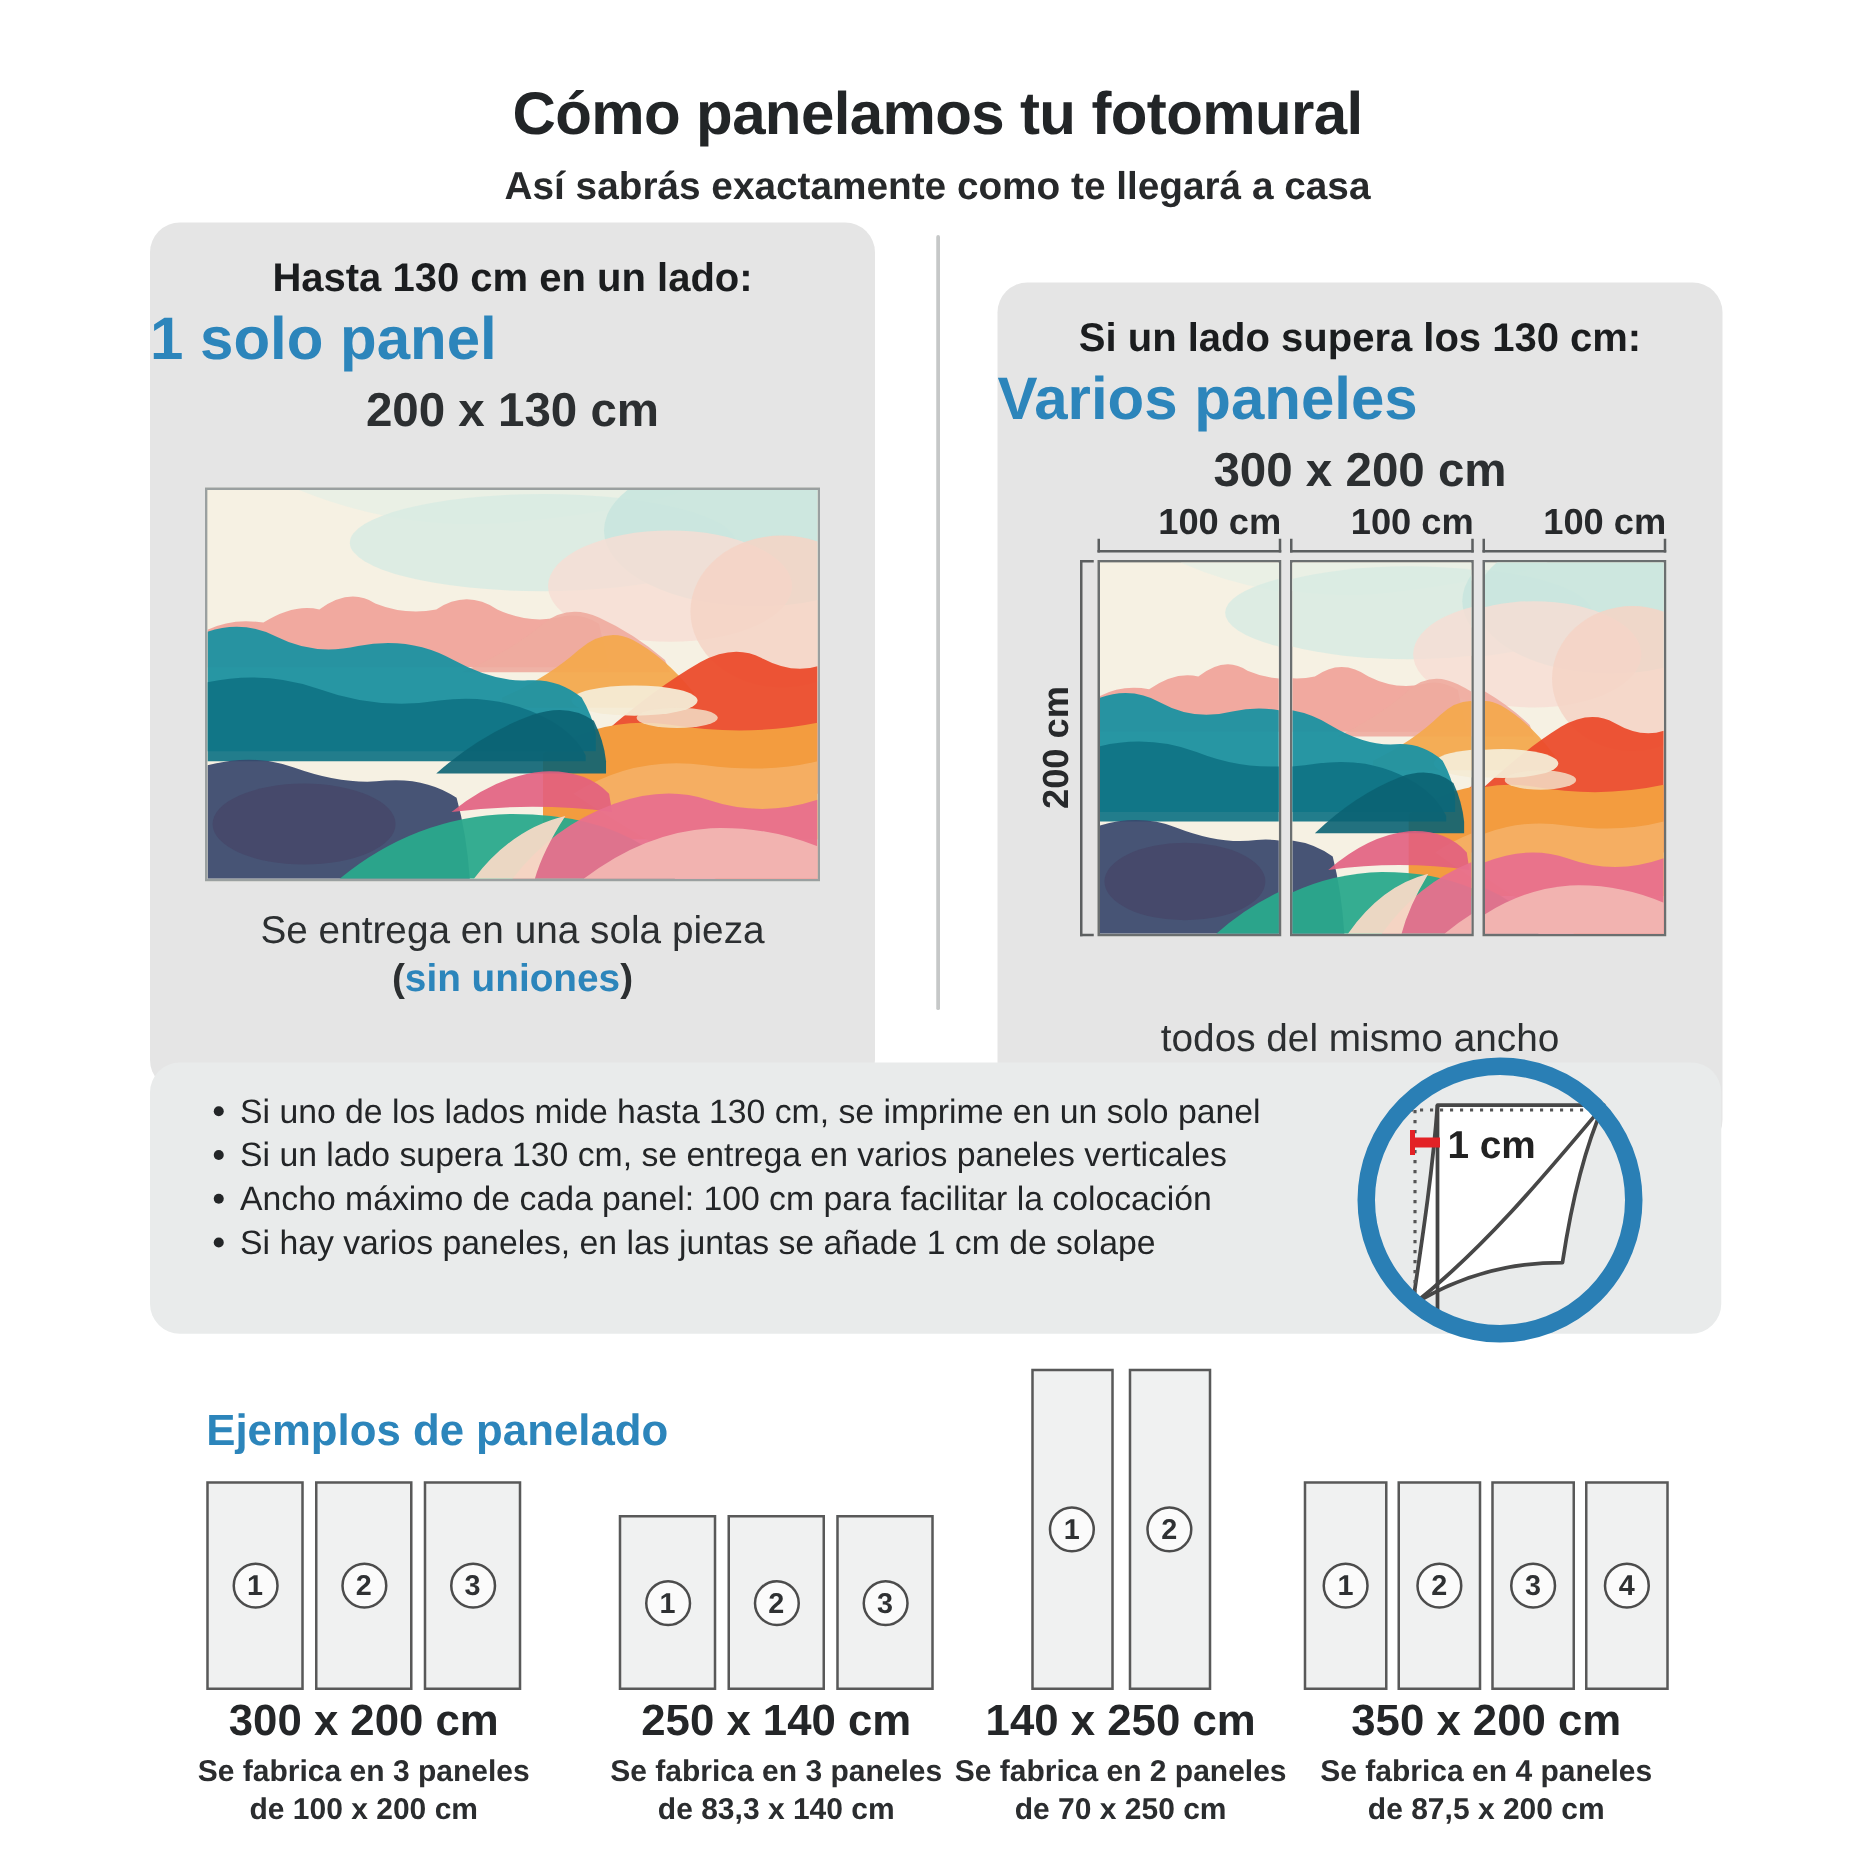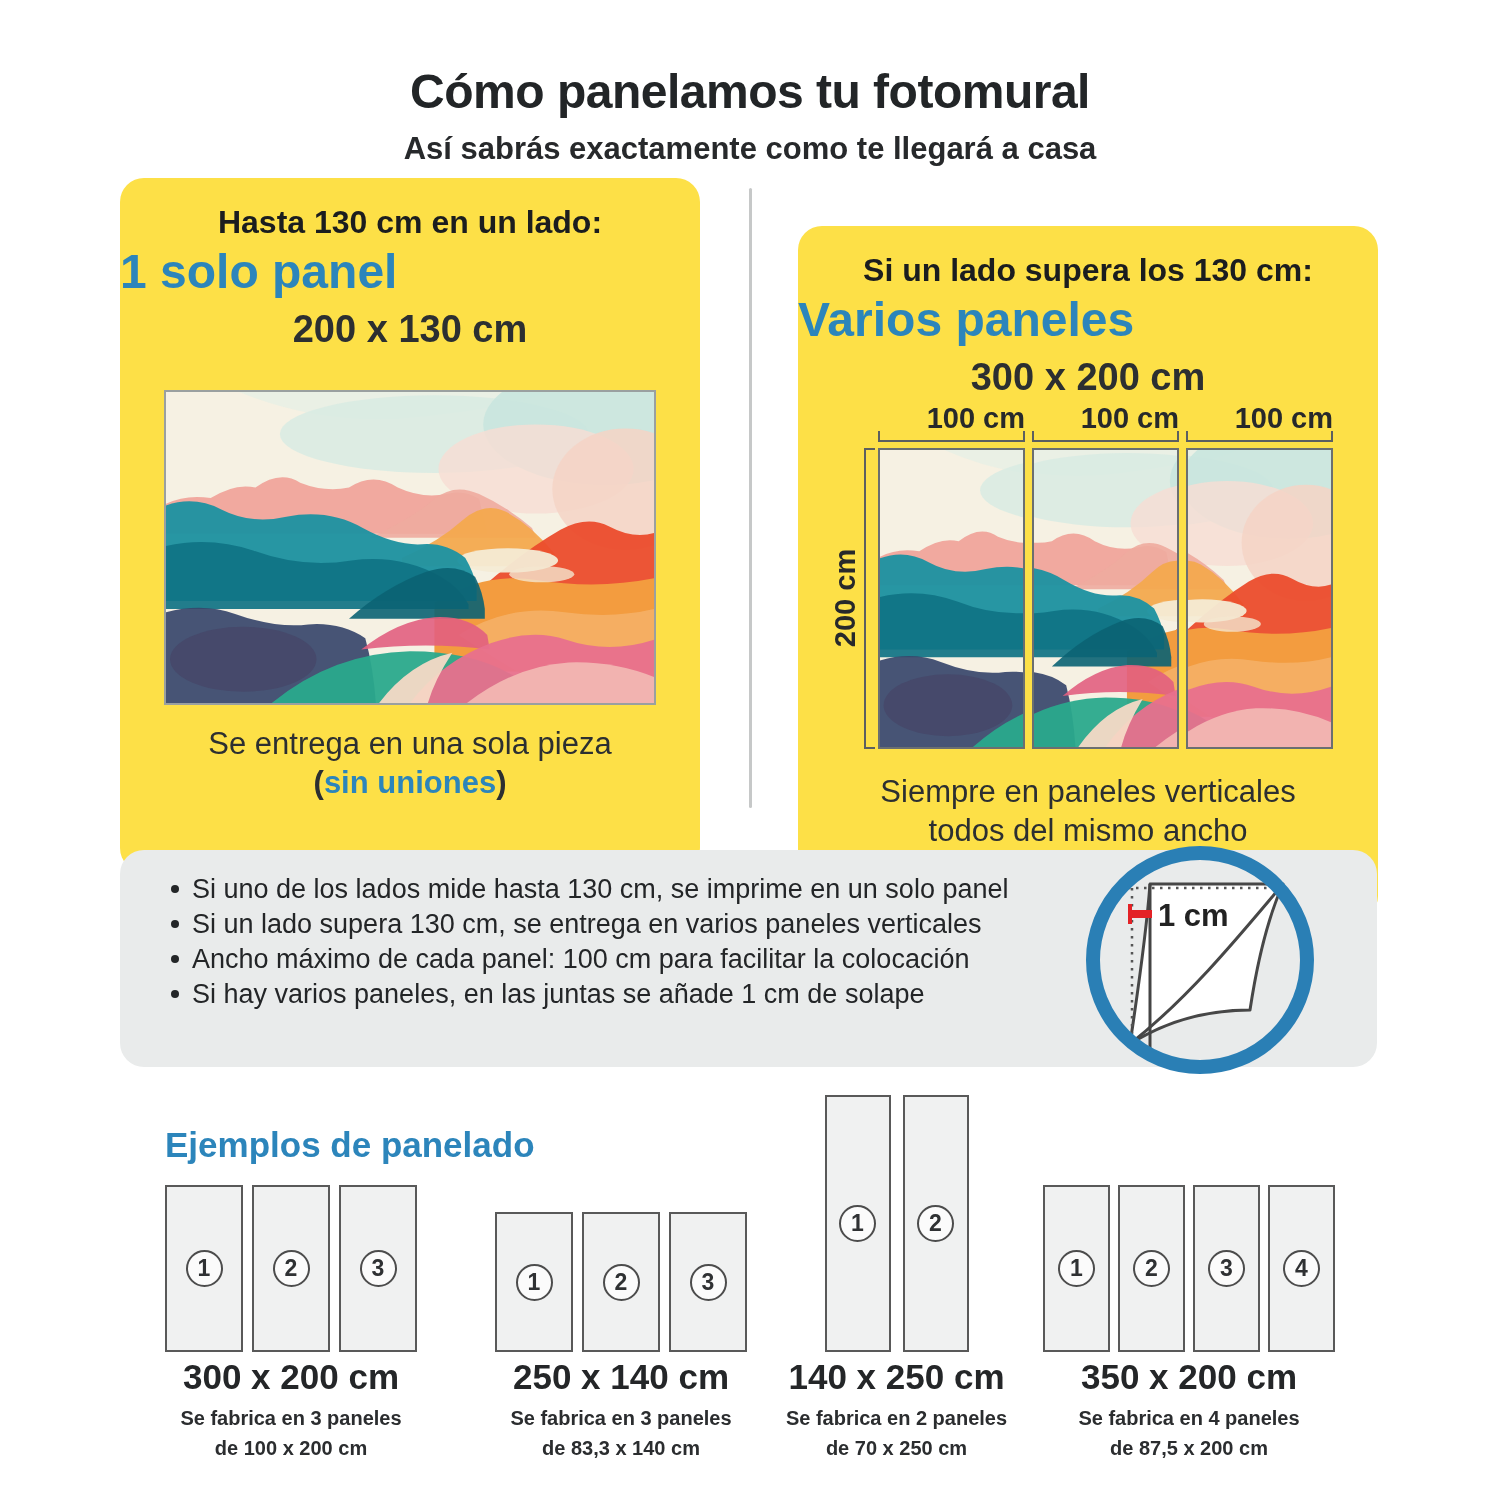--- a/index.html
+++ b/index.html
@@ -7,21 +7,21 @@
         font-family:"Liberation Sans", sans-serif;}
   .abs{position:absolute;box-sizing:border-box;}
 
   
   .title{left:0;top:32px;width:1500px;text-align:center;
          font-size:48px;font-weight:800;color:#222527;letter-spacing:-.5px;}
   .subtitle{left:0;top:100px;width:1500px;text-align:center;
             font-size:31px;font-weight:700;color:#27292b;}
 
   
-  .card{top:178px;width:580px;height:694px;background:#fde047;border-radius:24px;}
+  .card{top:178px;width:580px;height:694px;background:#e5e5e5;border-radius:24px;}
   .card-left{left:120px;}
   .card-right{left:798px;margin-top:48px;}
   .v-divider{left:749px;top:188px;width:3px;height:620px;background:#c6c8c8;border-radius:2px;}
 
   .card-condition{left:0;top:26px;width:100%;text-align:center;
                   font-size:32px;font-weight:800;color:#1b1d1f;}
   .card-result{left:0;top:66px;width:100%;text-align:left;
                font-size:48px;font-weight:800;color:#2c85bb;}
   .card-size{left:0;top:130px;width:100%;text-align:center;
              font-size:38px;font-weight:800;color:#2c2f31;}
@@ -60,21 +60,21 @@
   .panels-area{position:absolute;left:0;top:0;width:100%;height:257px;
                display:flex;align-items:flex-end;justify-content:center;}
   .panel{background:#f0f1f1;border:2px solid #595959;box-sizing:border-box;
          display:flex;align-items:center;justify-content:center;}
   .badge{width:37px;height:37px;border-radius:50%;background:#fbfbfb;border:2px solid #4c4c4c;
          box-sizing:border-box;display:flex;align-items:center;justify-content:center;
          font-size:23px;font-weight:800;color:#2f3133;}
   .ex-size{position:absolute;left:0;top:262px;width:100%;text-align:center;
            font-size:35px;font-weight:800;color:#242628;}
   .ex-desc{position:absolute;left:0;top:308px;width:100%;text-align:center;
-           font-size:20px;line-height:30px;font-weight:600;color:#2b2d2f;}
+           font-size:24px;line-height:30px;font-weight:600;color:#2b2d2f;}
 </style>
 </head>
 <body>
 
 <svg width="0" height="0" style="position:absolute" aria-hidden="true">
   <defs>
     <g id="art">
       <rect width="600" height="384" fill="#f6f1e3"></rect>
       <path d="M90,0 Q200,45 320,30 Q430,18 470,0 Z" fill="#e9efe4" opacity=".9"></path>
       <ellipse cx="330" cy="52" rx="190" ry="48" fill="#d8ebe3" opacity=".85"></ellipse>
@@ -150,21 +150,21 @@
           <use href="#art"></use>
         </svg>
     </div>
     <div class="abs slice" style="left:388px">
       <svg viewBox="400 0 200 384" preserveAspectRatio="none">
           <use href="#art"></use>
         </svg>
     </div>
 
     <div class="abs card-note">
-      <span>Siempre en paneles verticales</span><br>
+      <br>
       <span>todos del mismo ancho</span>
     </div>
   </section>
 
   <section class="abs rules-box">
     <ul class="rules">
       <li>Si uno de los lados mide hasta 130 cm, se imprime en un solo panel</li>
       <li>Si un lado supera 130 cm, se entrega en varios paneles verticales</li>
       <li>Ancho máximo de cada panel: 100 cm para facilitar la colocación</li>
       <li>Si hay varios paneles, en las juntas se añade 1 cm de solape</li>

